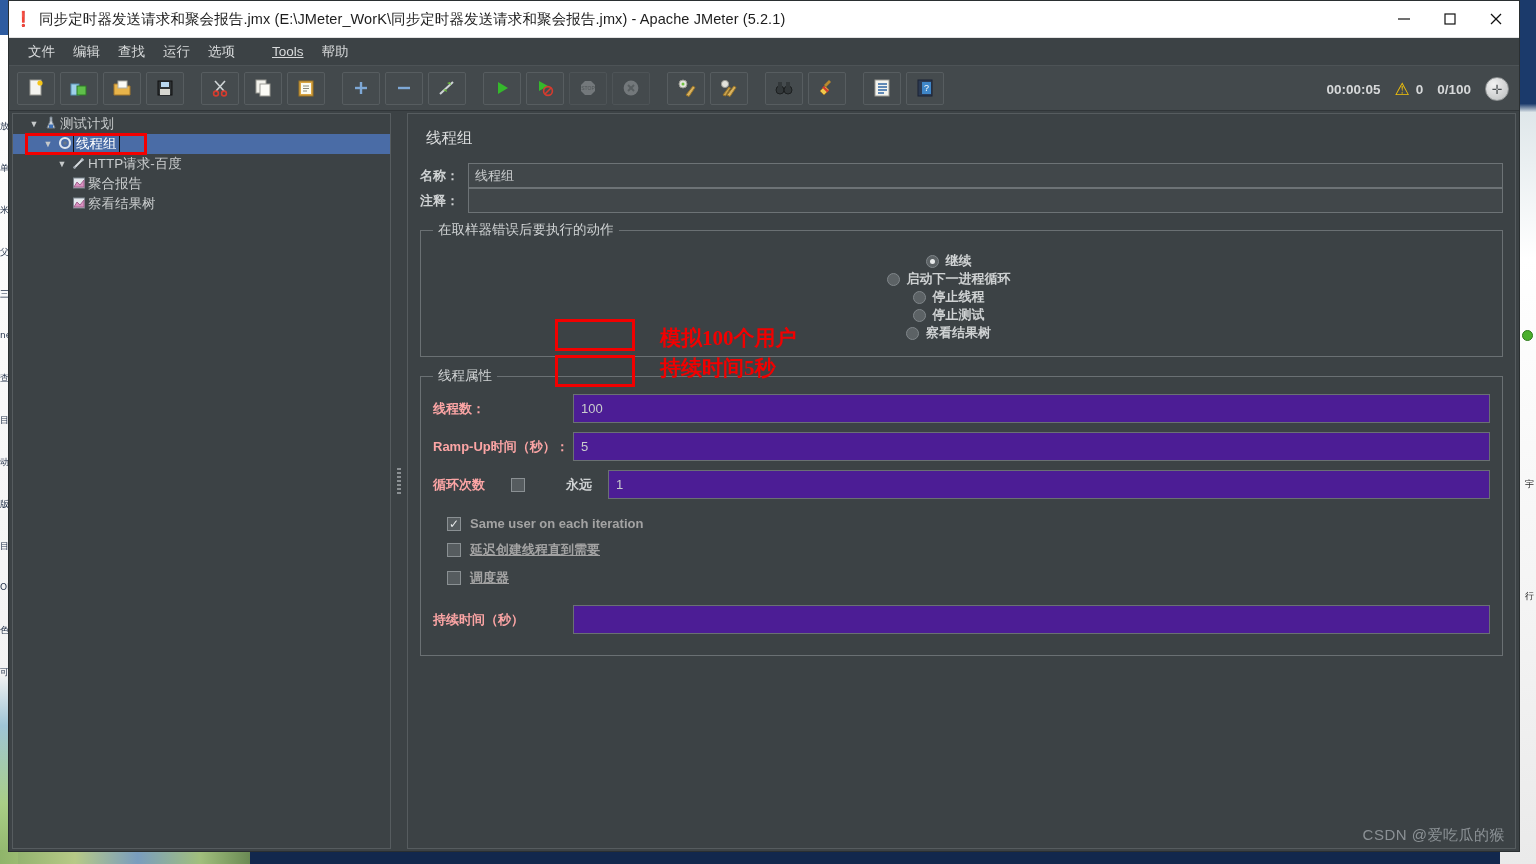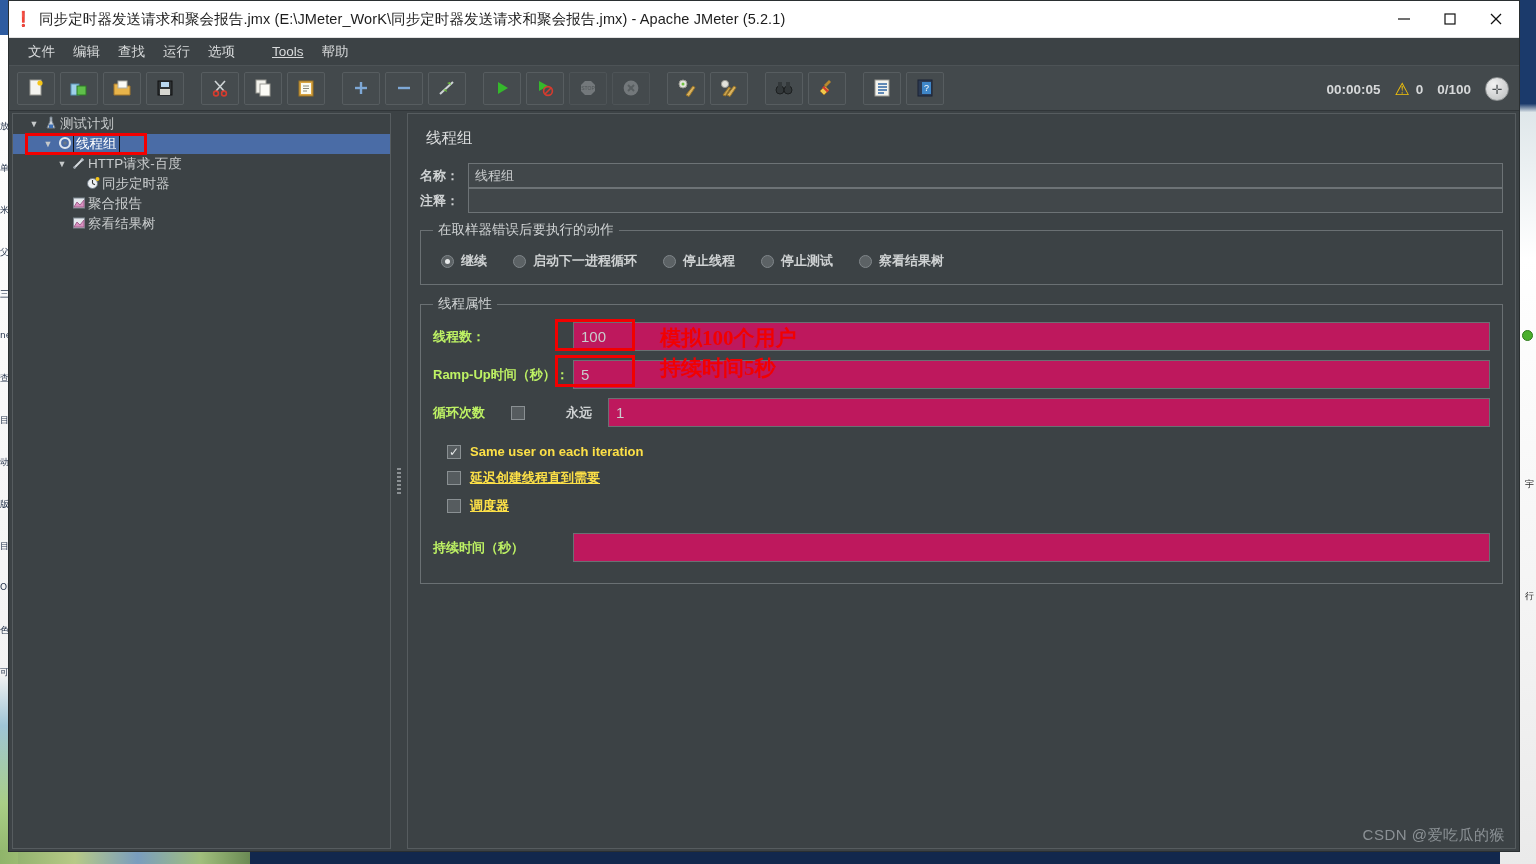--- a/index.html
+++ b/index.html
@@ -123,44 +123,44 @@
   .finput {
     flex: 1; height: 25px; background: #41474a; border: 1px solid #6d7376;
     color: #c9cccd; font-size: 13px; padding: 0 6px; display:flex; align-items:center;
   }
 
   fieldset.grp {
     border: 1px solid #6a7073; margin: 8px 0 10px 0; padding: 9px 12px 12px 12px;
   }
   fieldset.grp > legend { font-size: 13.5px; color: #cfd2d3; padding: 0 5px; }
 
-  .radiorow { display: flex; align-items: center; gap: 0; padding: 4px 8px 2px 8px; }
+  .radiorow { display: flex; align-items: center; gap: 0; padding: 4px 8px 2px 8px; flex-direction: column; }
   .radio { display: flex; align-items: center; margin-right: 26px; font-size: 13px; color: #cfd2d3; font-weight: bold;}
   .rdot {
     width: 13px; height: 13px; border-radius: 50%; background: #5c6265;
     border: 1px solid #80868a; margin-right: 7px; display:flex; align-items:center; justify-content:center;
   }
   .rdot.on::after { content:""; width:5px; height:5px; border-radius:50%; background:#e8eaeb; }
 
   
   .tp-row { display: flex; align-items: center; margin-bottom: 9px; position: relative; }
-  .tp-label { font-size: 13px; color: #bef264; font-weight: bold; width: 140px; flex: 0 0 140px; }
+  .tp-label { font-size: 13px; color: #fca5a5; font-weight: bold; width: 140px; flex: 0 0 140px; }
   .tp-label.narrow { width: 78px; flex: 0 0 78px; }
   .tp-field {
-    flex: 1; height: 29px; background: #be185d; border: 1px solid #6a7073;
-    color: #c9cccd; font-size: 15px; padding: 0 7px; display:flex; align-items:center;
+    flex: 1; height: 29px; background: #4c1d95; border: 1px solid #6a7073;
+    color: #c9cccd; font-size: 13px; padding: 0 7px; display:flex; align-items:center;
   }
 
   .cbrow { display:flex; align-items:center; margin: 0 0 10px 14px; }
   .cbox {
     width: 14px; height: 14px; background: #565c5f; border: 1px solid #8a9093;
     margin-right: 9px; display:flex; align-items:center; justify-content:center;
     color: #e7e9ea; font-size: 12px; line-height: 1;
   }
-  .cblabel { font-size: 13px; color: #fde047; font-weight: bold; }
+  .cblabel { font-size: 13px; color: #a3a3a3; font-weight: bold; }
   .cblabel.underline { text-decoration: underline; }
 
   .blabel { font-size: 13px; color: #cfd2d3; font-weight: bold; margin-left: 32px; }
 
   
   .redbox { position: absolute; border: 3px solid #f20000; pointer-events: none; }
   .redtext {
     position: absolute; color: #f20000; font-family: "Liberation Serif","DejaVu Serif",serif;
     font-weight: bold; font-size: 21px; white-space: nowrap; pointer-events: none;
   }
@@ -416,32 +416,20 @@
         <span class="ticon">
           <svg width="14" height="14" viewBox="0 0 14 14">
               <line x1="2" y1="12" x2="11" y2="3" stroke="#d8dde2" stroke-width="2"></line>
               <path d="M10 2l2 2-1.5 1.5-2-2z" fill="#b0b8c0"></path>
               <circle cx="2.5" cy="11.5" r="1.2" fill="#9aa3ab"></circle>
             </svg>
         </span>
         <span class="tlabel">HTTP请求-百度</span>
       </div>
 
-      <div class="tree-row" style="padding-left:56px">
-        <span class="tw"></span>
-        <span class="ticon">
-          <svg width="14" height="14" viewBox="0 0 14 14">
-              <circle cx="6.5" cy="7.5" r="5" fill="#eceff2" stroke="#6f7a85"></circle>
-              <line x1="6.5" y1="7.5" x2="6.5" y2="4" stroke="#333" stroke-width="1.1"></line>
-              <line x1="6.5" y1="7.5" x2="9" y2="8.8" stroke="#333" stroke-width="1.1"></line>
-              <circle cx="11.5" cy="3" r="2" fill="#f5c518"></circle>
-            </svg>
-        </span>
-        <span class="tlabel">同步定时器</span>
-      </div>
 
       <div class="tree-row" style="padding-left:42px">
         <span class="tw"></span>
         <span class="ticon">
           <svg width="14" height="14" viewBox="0 0 14 14">
               <rect x="1.5" y="2" width="11" height="10" fill="#e5e9ee" stroke="#7b858e"></rect>
               <path d="M2 11l3-5 3 3 4-5v7z" fill="#d88fc0" stroke="#a0628d"></path>
             </svg>
         </span>
         <span class="tlabel">聚合报告</span>

